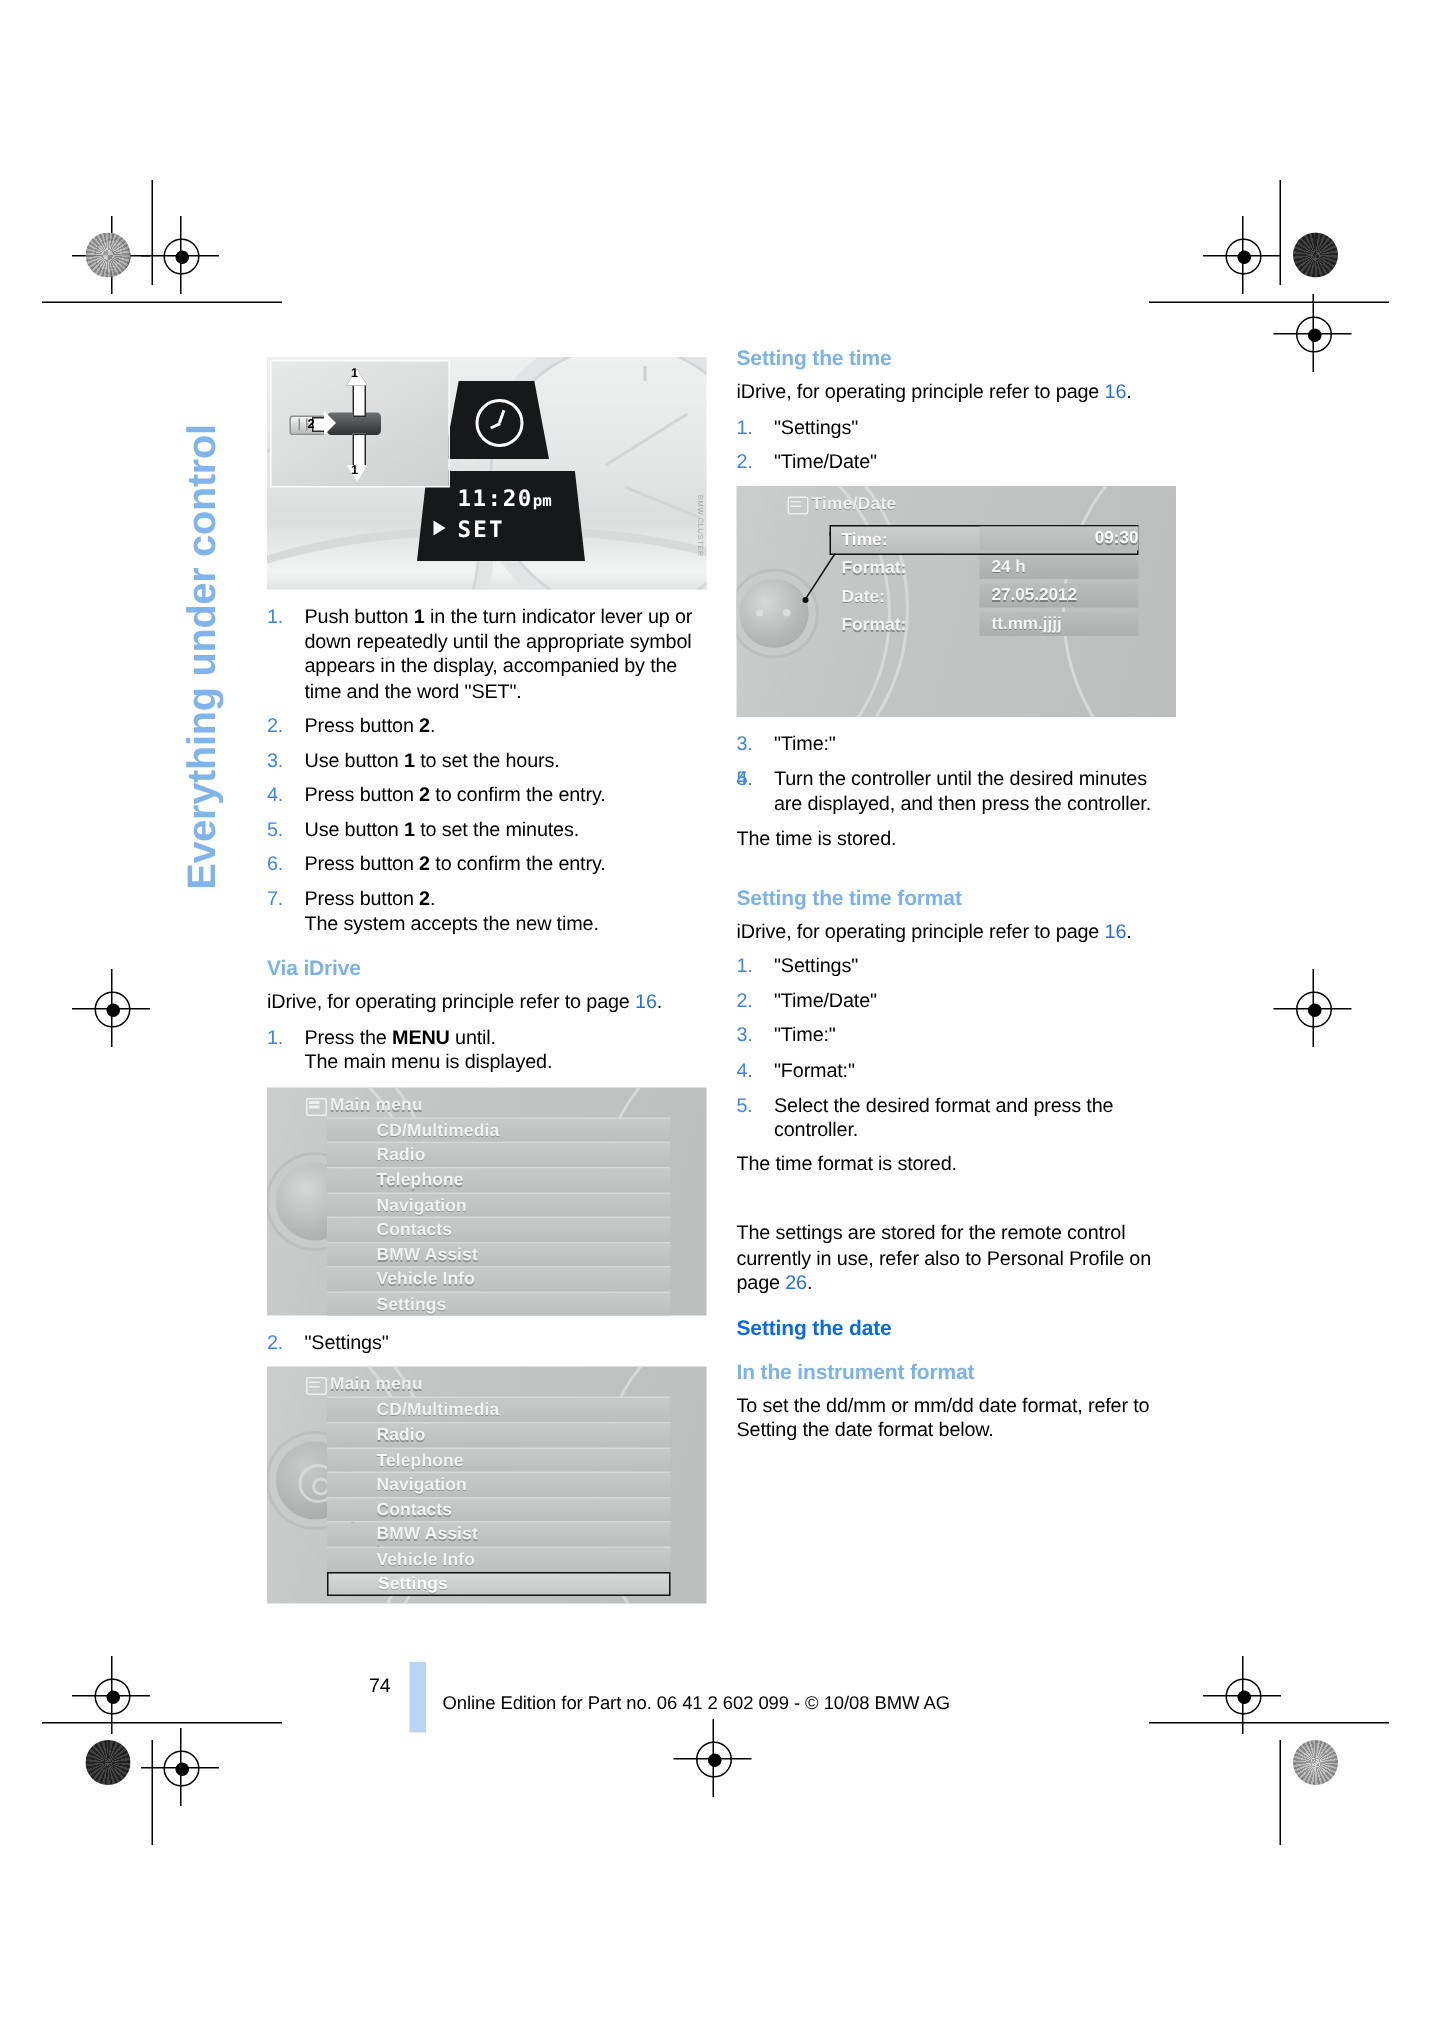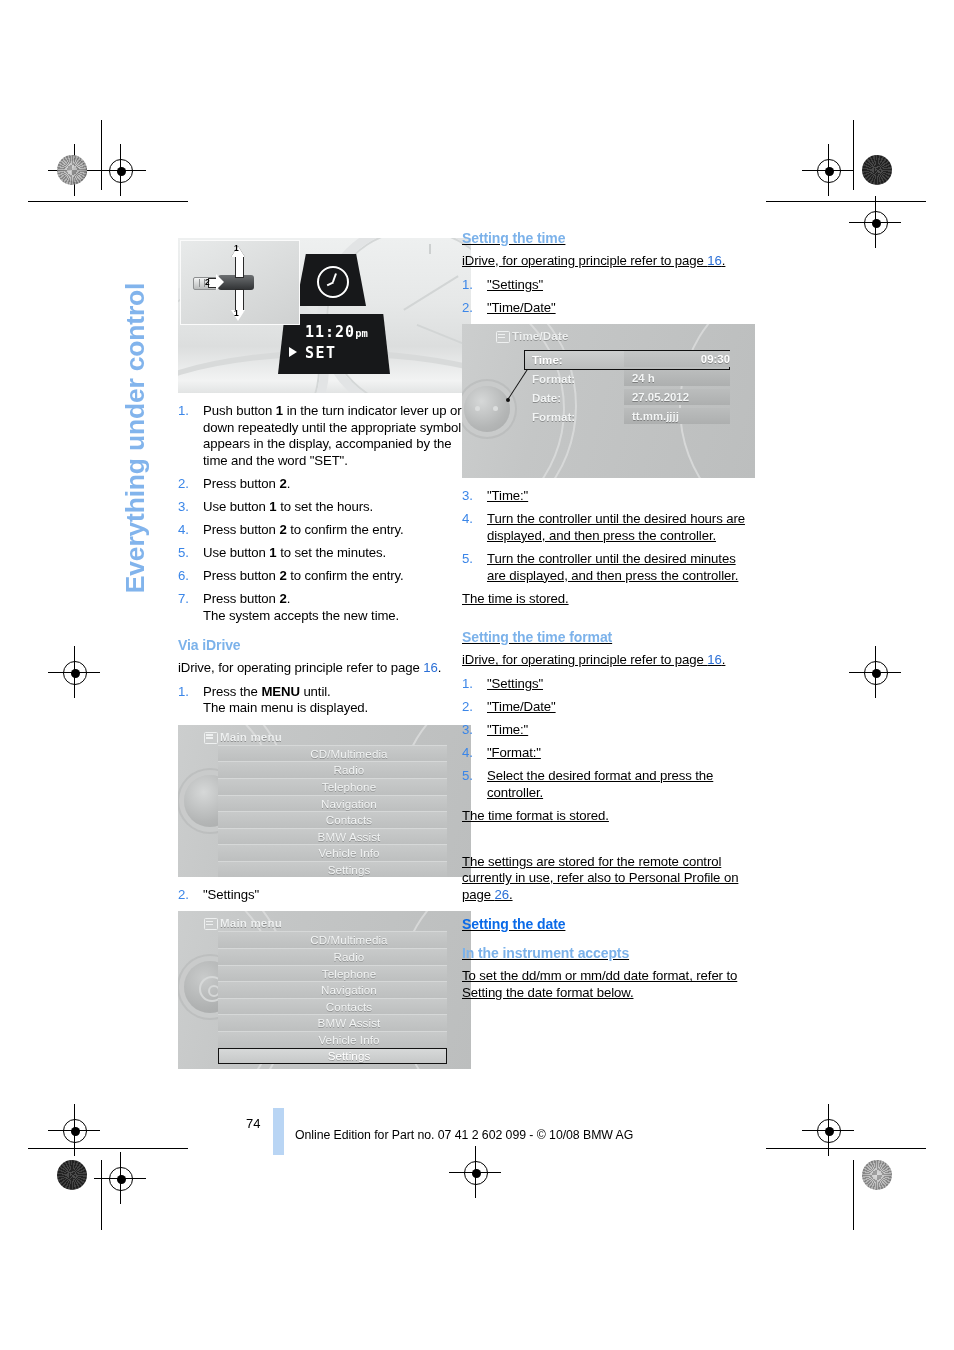--- a/index.html
+++ b/index.html
@@ -45,21 +45,21 @@
     transform:translate(-50%,-50%) rotate(-90deg);
     transform-origin:center center;
     white-space:nowrap;
     font-size:26.5px;font-weight:bold;letter-spacing:-0.2px;
     color:#82b4ec;
   }
 
   
   .col{position:absolute;top:230px;width:294px;}
   .col.left{left:178px;}
-  .col.right{left:462px;text-decoration:underline;}
+  .col.right{left:491px;}
 
   h2.major{
     font-size:19.5px;font-weight:bold;color:#0a6ae8;
     margin:0 0 9px 0;letter-spacing:-0.2px;
   }
   h3.sub-strong{
     font-size:14px;font-weight:bold;color:#0a6ae8;
     margin:0 0 7px 0;letter-spacing:-0.1px;
   }
   h3.sub-light{
@@ -168,22 +168,22 @@
     font-weight:bold;letter-spacing:.2px;text-shadow:0 1px 0 rgba(0,0,0,.28);}
   .idTitleIcon{position:absolute;left:26px;top:7px;width:12px;height:10px;
     border:1.4px solid #eef0f0;border-radius:1.5px;}
   .idTitleIcon:after{content:"";position:absolute;left:1px;top:1.5px;width:7px;height:1.2px;
     background:#eef0f0;box-shadow:0 3px 0 #eef0f0;}
   .menulist{position:absolute;left:40px;top:20px;right:24px;}
   .menulist .row{
     position:relative;height:15.6px;line-height:15.6px;
     border-top:1px solid #d6d8d8;
     background:linear-gradient(180deg,#c8caca,#bdbfbf);
-    color:#f2f4f4;font-size:11.6px;font-weight:normal;letter-spacing:.1px;
-    padding-left:33px;text-shadow:0 1px 0 rgba(0,0,0,.25);text-align:center;
+    color:#f2f4f4;font-size:11.6px;font-weight:bold;letter-spacing:.1px;
+    padding-left:33px;text-shadow:0 1px 0 rgba(0,0,0,.25);
   }
   .menulist .row.sel{
     border:1.6px solid #121212;background:linear-gradient(180deg,#d7d9d9,#c6c8c8);
     height:14px;line-height:13px;color:#ffffff;
   }
   .knob{position:absolute;left:6px;top:50px;width:52px;height:52px;border-radius:50%;
     background:radial-gradient(circle at 38% 33%,#d6d8d8,#b4b6b6 62%,#a7a9a9);
     box-shadow:0 0 0 5px rgba(205,207,207,.75), 0 0 0 7px rgba(178,180,180,.5);}
   .knob.gear{background:radial-gradient(circle at 38% 33%,#c9cbcb,#b0b2b2 62%,#a4a6a6);}
   .gearglyph{position:absolute;left:50%;top:50%;width:22px;height:22px;margin:-11px 0 0 -11px;
@@ -429,21 +429,21 @@
             <div class="tdrow">
               <div class="tdlabel">Format:</div>
               <div class="tdval">tt.mm.jjjj</div>
             </div>
           </div>
       </div>
     </div>
 
     <ol class="steps" id="st-time-after">
         <li><span class="num">3.</span><span>"Time:"</span></li>
-        <li><span class="num">4.</span><span>Turn the controller until the desired hours are displayed, and then press the controller.</span></li>
+        <li><span class="num">4.</span></li>
         <li><span class="num">5.</span><span>Turn the controller until the desired minutes are displayed, and then press the controller.</span></li>
       </ol>
     <p class="body">The time is stored.</p>
 
     <div class="spacer-md"></div>
 
     <h3 class="sub-light">Setting the time format</h3>
     <p class="body">
       <span>iDrive, for operating principle refer to page </span><span class="pref">16</span><span>.</span>
     </p>
@@ -461,24 +461,24 @@
     <p class="body">
       <span>The settings are stored for the remote control currently in use, refer also to Personal Profile on page </span><span class="pref">26</span><span>.</span>
     </p>
 
     <div class="spacer-sm"></div>
 
     <h3 class="sub-strong">Setting the date</h3>
 
     <div class="spacer-sm"></div>
 
-    <h3 class="sub-light">In the instrument accepts</h3>
+    <h3 class="sub-light">In the instrument format</h3>
     <p class="body">To set the dd/mm or mm/dd date format, refer to Setting the date format below.</p>
 
   </div>
 
   <div class="footer">
     <div class="pageno">74</div>
     <div class="fbar"></div>
-    <div class="fline">Online Edition for Part no. 07 41 2 602 099 - © 10/08 BMW AG</div>
+    <div class="fline">Online Edition for Part no. 06 41 2 602 099 - © 10/08 BMW AG</div>
   </div>
 
 </div>
 
 </body></html>

